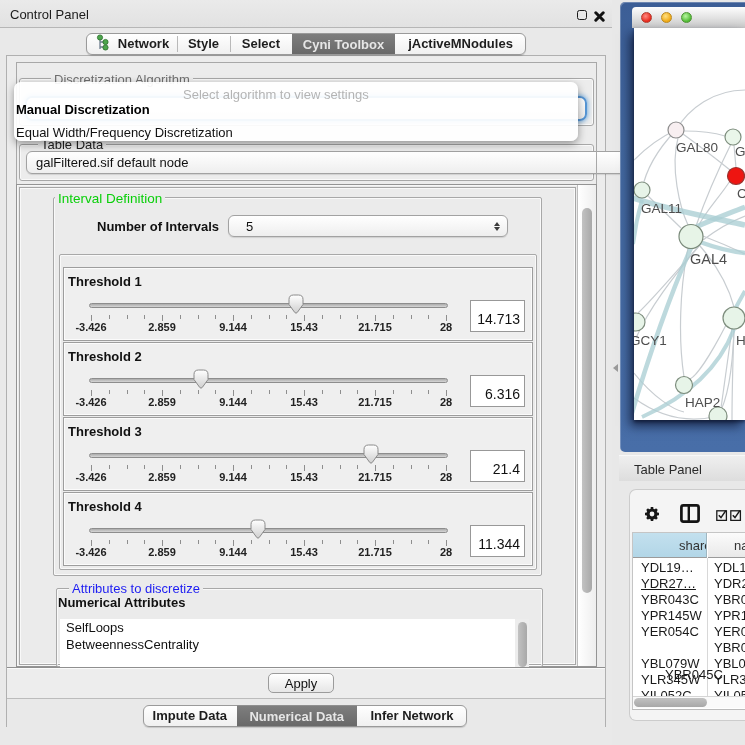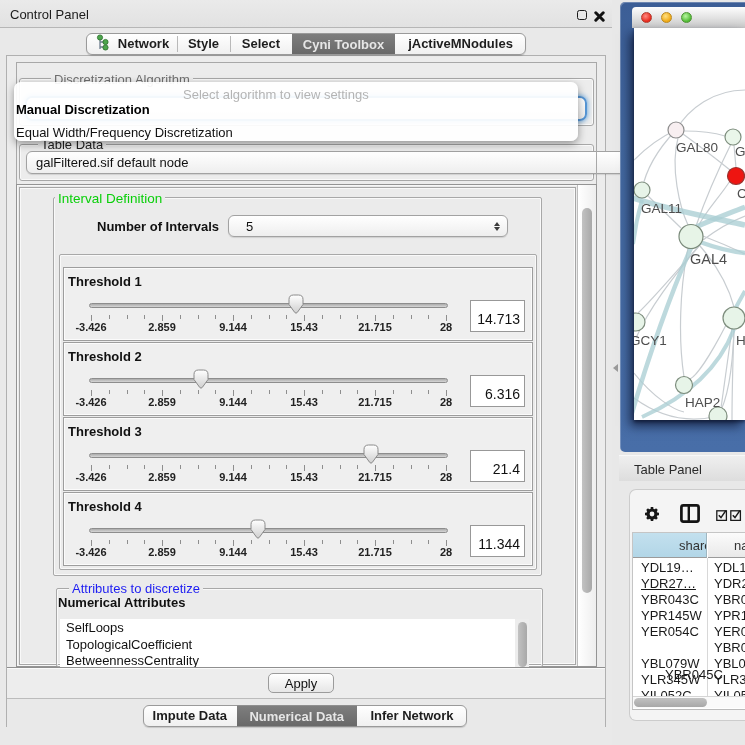--- a/index.html
+++ b/index.html
@@ -284,21 +284,20 @@
     </svg>
 <div class="valbox" style="top:525px;">11.344</div>
 <div class="ticklab" style="left:61.0px;top:546px;">-3.426</div><div class="ticklab" style="left:132.0px;top:546px;">2.859</div><div class="ticklab" style="left:203.0px;top:546px;">9.144</div><div class="ticklab" style="left:274.0px;top:546px;">15.43</div><div class="ticklab" style="left:345.0px;top:546px;">21.715</div><div class="ticklab" style="left:416.0px;top:546px;">28</div>
 
   
   <div class="group" style="left:56px;top:588px;width:487px;height:79px;border-radius:2px;"></div>
   <div class="gtitle" style="left:69px;top:581px;color:#1d1df2;background:#ebebeb;">Attributes to discretize</div>
   <div class="blab" style="left:58px;top:595px;">Numerical Attributes</div>
   <div id="numlist">
     <div>SelfLoops</div>
-    <div>TopologicalCoefficient</div>
     <div>BetweennessCentrality</div>
   </div>
   <div class="sbtrack" style="left:515px;top:619px;width:14px;height:48px;background:#ededed;border-left:none;"></div>
   <div class="sbthumb" style="left:518px;top:622px;width:8.5px;height:45px;"></div>
 
   
   <div class="abs" style="left:7px;top:667px;width:598px;height:31px;background:#ededed;border-top:1px solid #8f8f8f;box-shadow:inset 0 1px 0 #fafafa;"></div>
   <div id="applybtn">Apply</div>
   <div class="abs" style="left:7px;top:698px;width:598px;height:29px;background:#e9e9e9;border-top:1px solid #bcbcbc;"></div>
 

